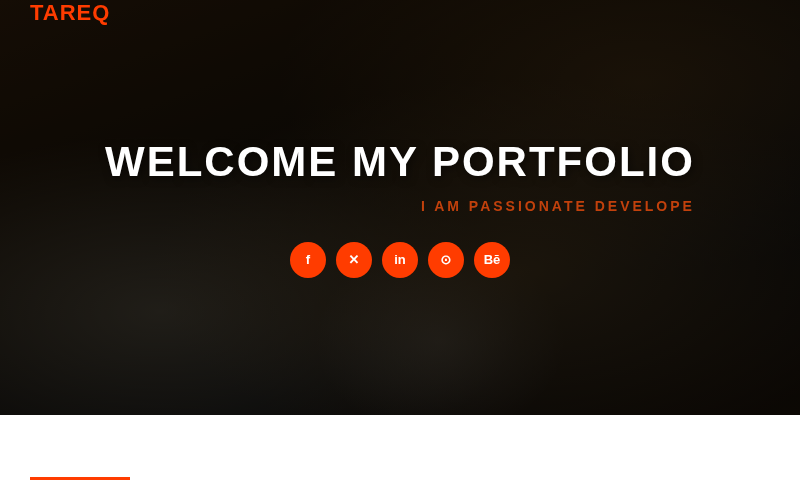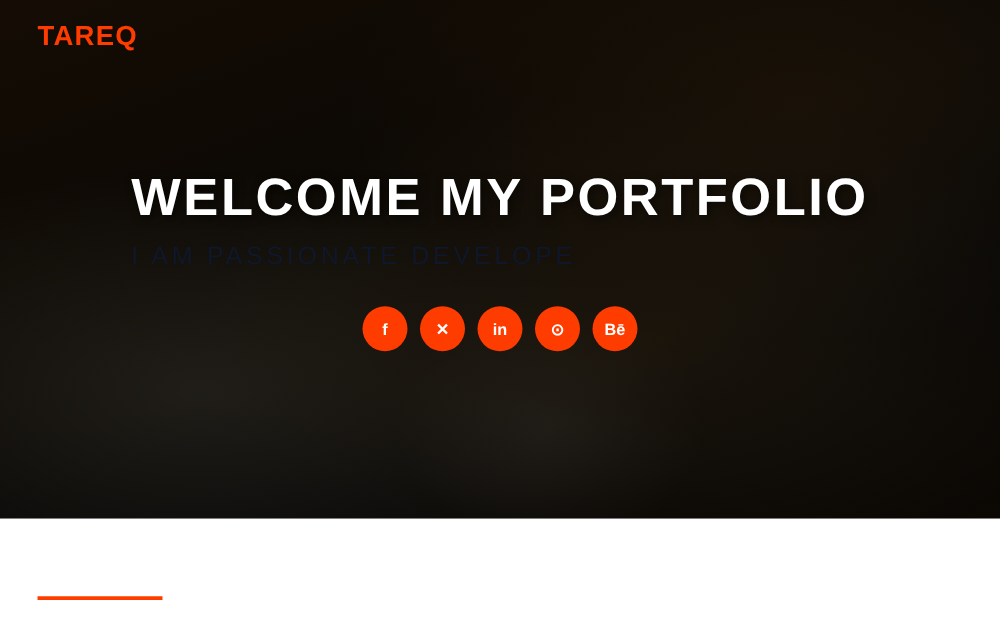--- a/index.html
+++ b/index.html
@@ -19,21 +19,21 @@
     
     .navbar {
       position: absolute;
       top: 0;
       left: 0;
       width: 100%;
       z-index: 10;
       display: flex;
       align-items: flex-start;
       justify-content: space-between;
-      padding: 16px 30px;
+      padding: 0 30px;
       height: 57px;
       background: transparent;
       gap: 14px;
     }
 
     .brand {
       font-size: 22px;
       font-weight: 900;
       color: #ff3c00;
       letter-spacing: 1px;
@@ -87,39 +87,39 @@
     .hero-overlay {
       position: absolute;
       top: 0; left: 0;
       width: 100%; height: 100%;
       background: rgba(0,0,0,0.5);
     }
 
     .hero-content {
       position: relative;
       z-index: 5;
-      text-align: left;
+      text-align: right;
       color: #fff;
     }
 
     .hero-title {
       font-size: 42px;
       font-weight: 900;
       text-transform: uppercase;
       letter-spacing: 2px;
       color: #ffffff;
       text-shadow: 2px 2px 8px rgba(0,0,0,0.5);
       margin-bottom: 12px;
     }
 
     .hero-subtitle {
-      font-size: 20px;
-      font-weight: 400;
+      font-size: 14px;
+      font-weight: 700;
       letter-spacing: 3px;
-      color: #0f172a;
+      color: #c2410c;
       text-transform: uppercase;
       margin-bottom: 28px;
     }
 
     .social-icons {
       display: flex;
       justify-content: center;
       gap: 10px;
       margin-top: 8px;
     }

